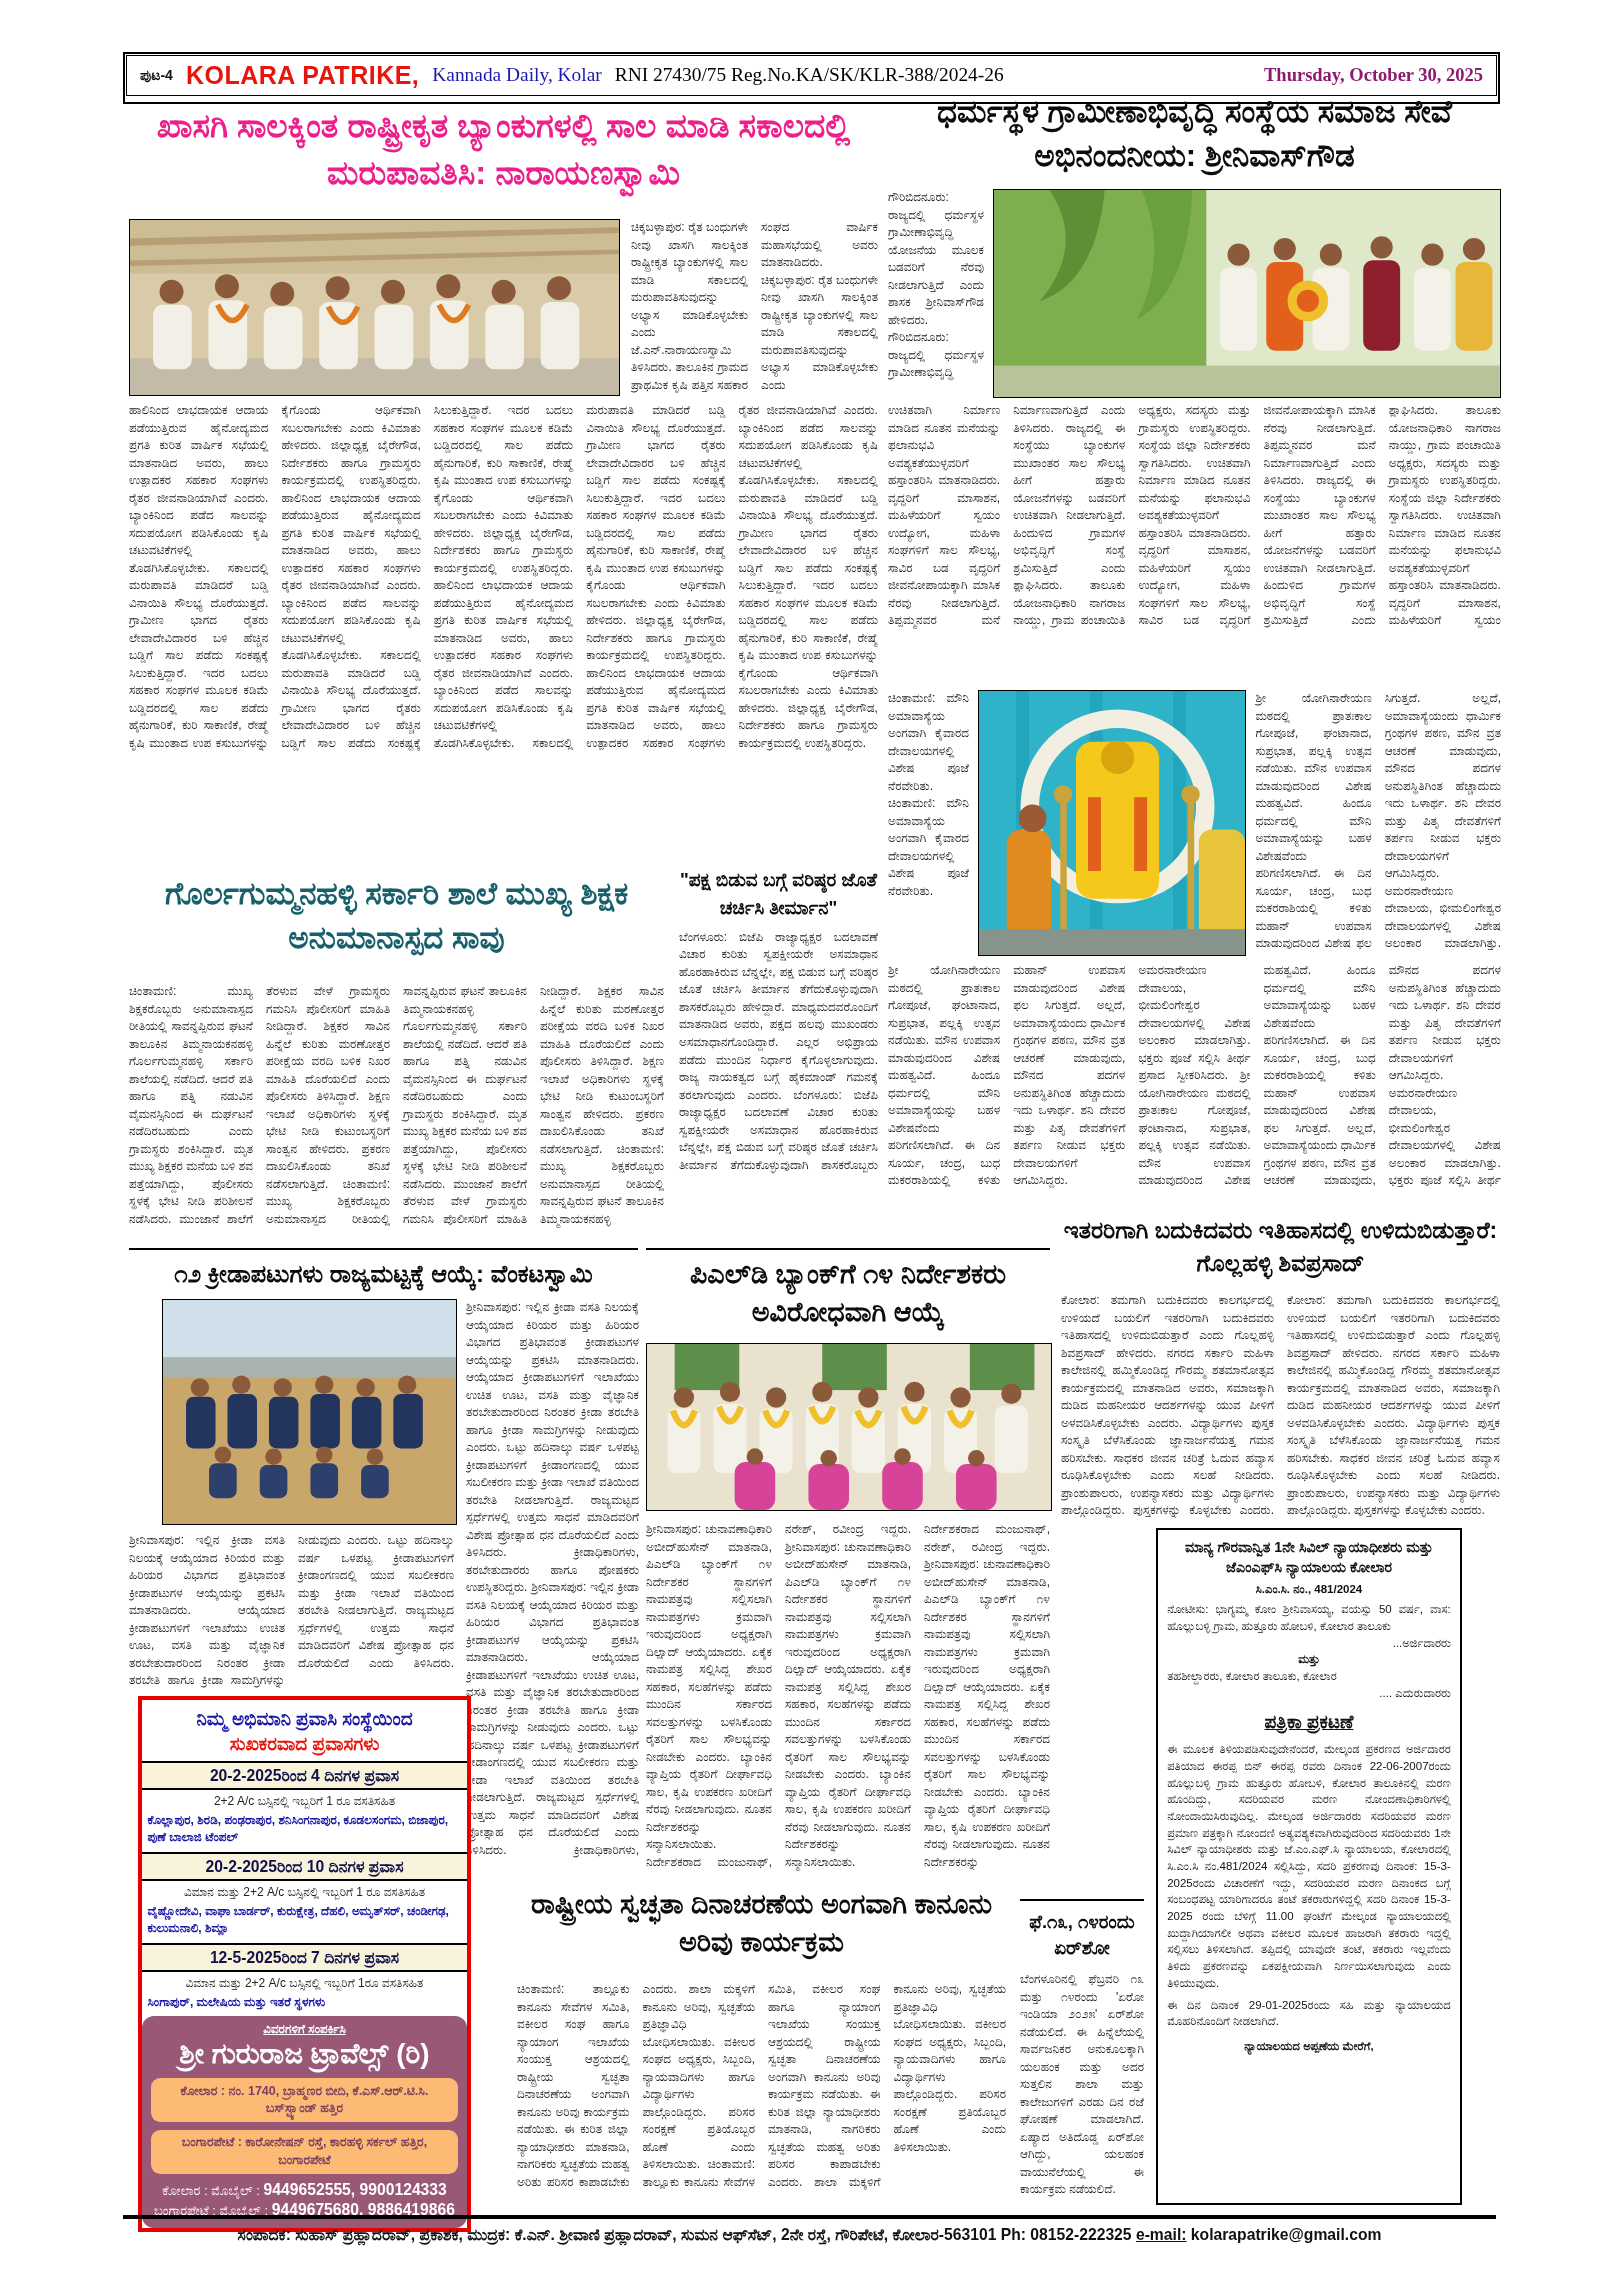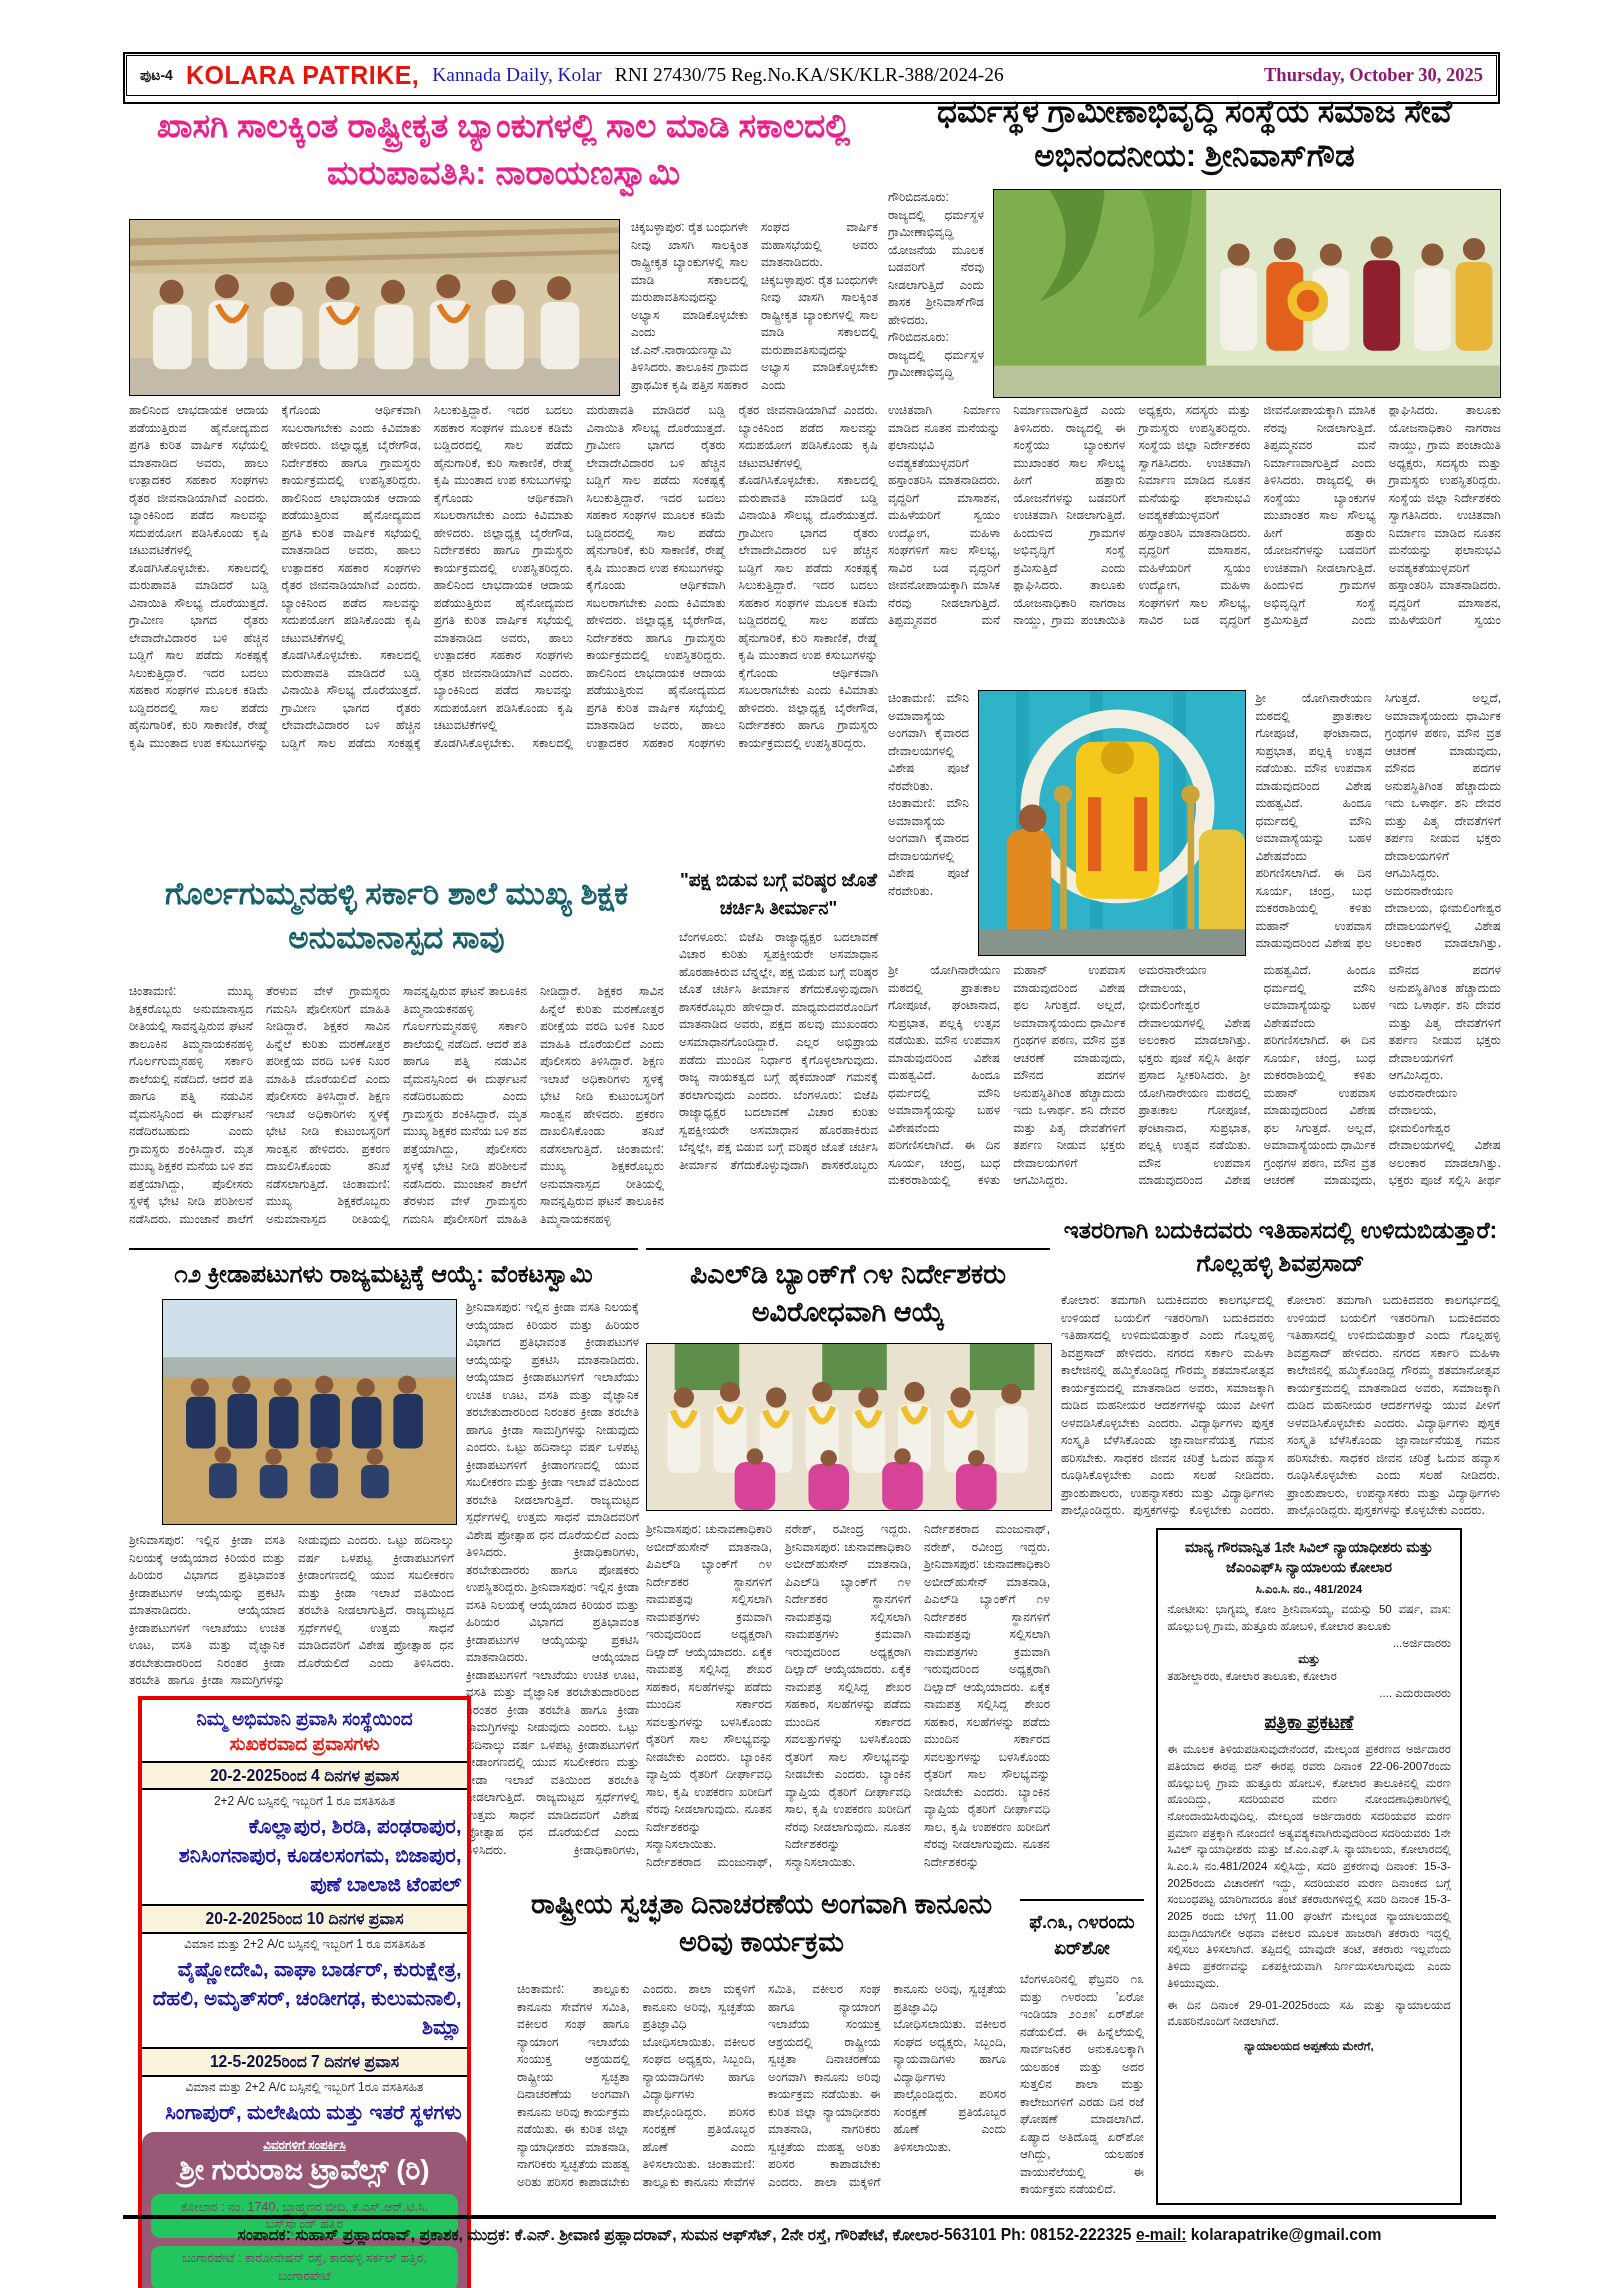--- a/index.html
+++ b/index.html
@@ -31,25 +31,25 @@
   .photo svg{display:block;width:100%;height:100%;}
   
   .quote-h{font-weight:bold;font-size:18.5px;text-align:center;line-height:1.5;color:#0c0c0c;}
   
   #adbox{left:138px;top:1696px;width:325px;border:4.6px solid #e60000;background:#fff;}
   .ad-title{padding:5.5px 3.7px 3.7px;text-align:center;font-weight:bold;font-size:18.5px;line-height:1.4;}
   .ad-title .t1{color:#1a17a5;} .ad-title .t2{color:#e8150d;}
   .ad-strip{background:#f8f3da;border-top:2.8px solid #000;border-bottom:2.8px solid #000;
             text-align:center;font-weight:bold;font-size:15.7px;padding:3.7px 1.8px;color:#10104a;}
   .ad-note{text-align:center;font-size:12px;padding:3.7px 1.8px 1.8px;color:#222;}
-  .ad-dest{text-align:right;font-weight:bold;font-size:20px;line-height:1.45;color:#1a17a5;padding:1.8px 5.5px 5.5px;}
+  .ad-dest{text-align:left;font-weight:bold;font-size:12px;line-height:1.45;color:#1a17a5;padding:1.8px 5.5px 5.5px;}
   .ad-plum{background:#9a5877;color:#fff;padding:5.5px 7.4px 9.2px;text-align:center;border-radius:12px;}
   .ad-contact-label{font-size:12px;font-weight:bold;text-decoration:underline;}
   .ad-agency{font-size:28px;font-weight:bold;margin:1.8px 0 7.4px;}
-  .ad-white{background:#22c55e;color:#7c3f5e;border-radius:9.2px;font-weight:normal;font-size:12.5px;
+  .ad-white{background:#fdba74;color:#7c3f5e;border-radius:9.2px;font-weight:bold;font-size:12.5px;
             padding:4.6px 5.5px;margin:0 1.8px 7.4px;line-height:1.4;}
   .ad-phone{font-size:13px;margin-top:1.8px;}
   .ad-phone b{font-size:15.7px;}
   
   #courtbox{left:1156px;top:1528px;width:306px;height:677px;border:2.8px solid #000;background:#fff;
             padding:7.4px 9.2px;box-sizing:border-box;font-size:11.5px;line-height:1.45;overflow:hidden;}
   .court-h{font-weight:bold;text-align:center;font-size:14.3px;line-height:1.4;}
   .court-case{font-weight:bold;text-align:center;margin:3.7px 0;}
   .court-party{text-align:justify;}
   .court-right{text-align:right;}

